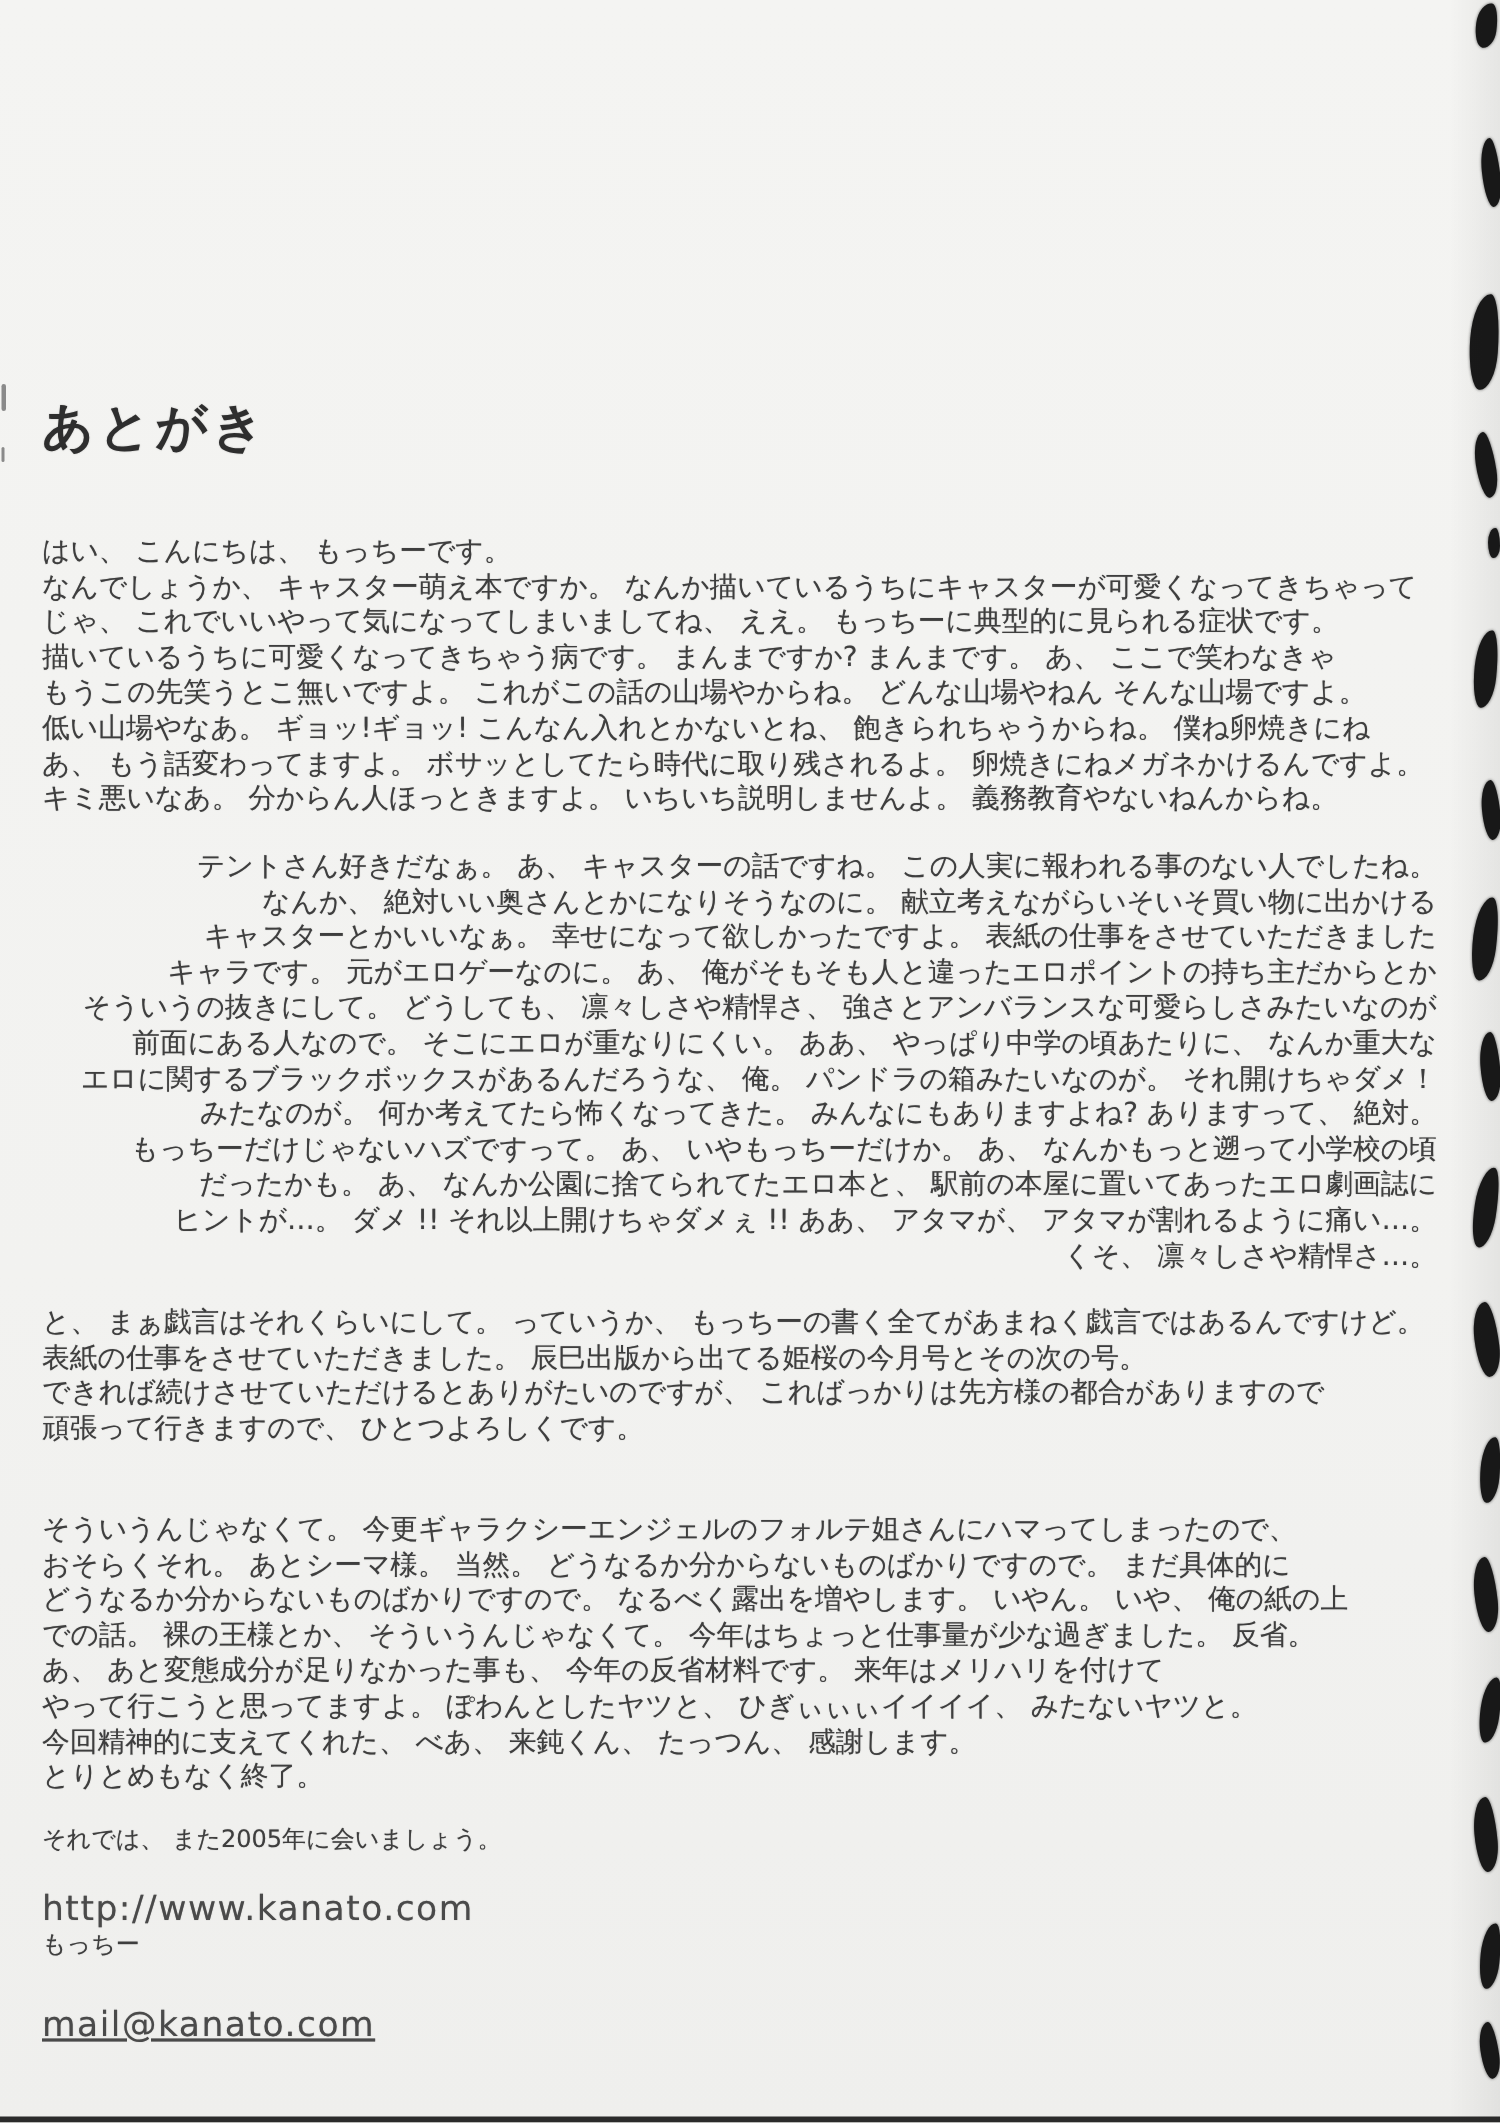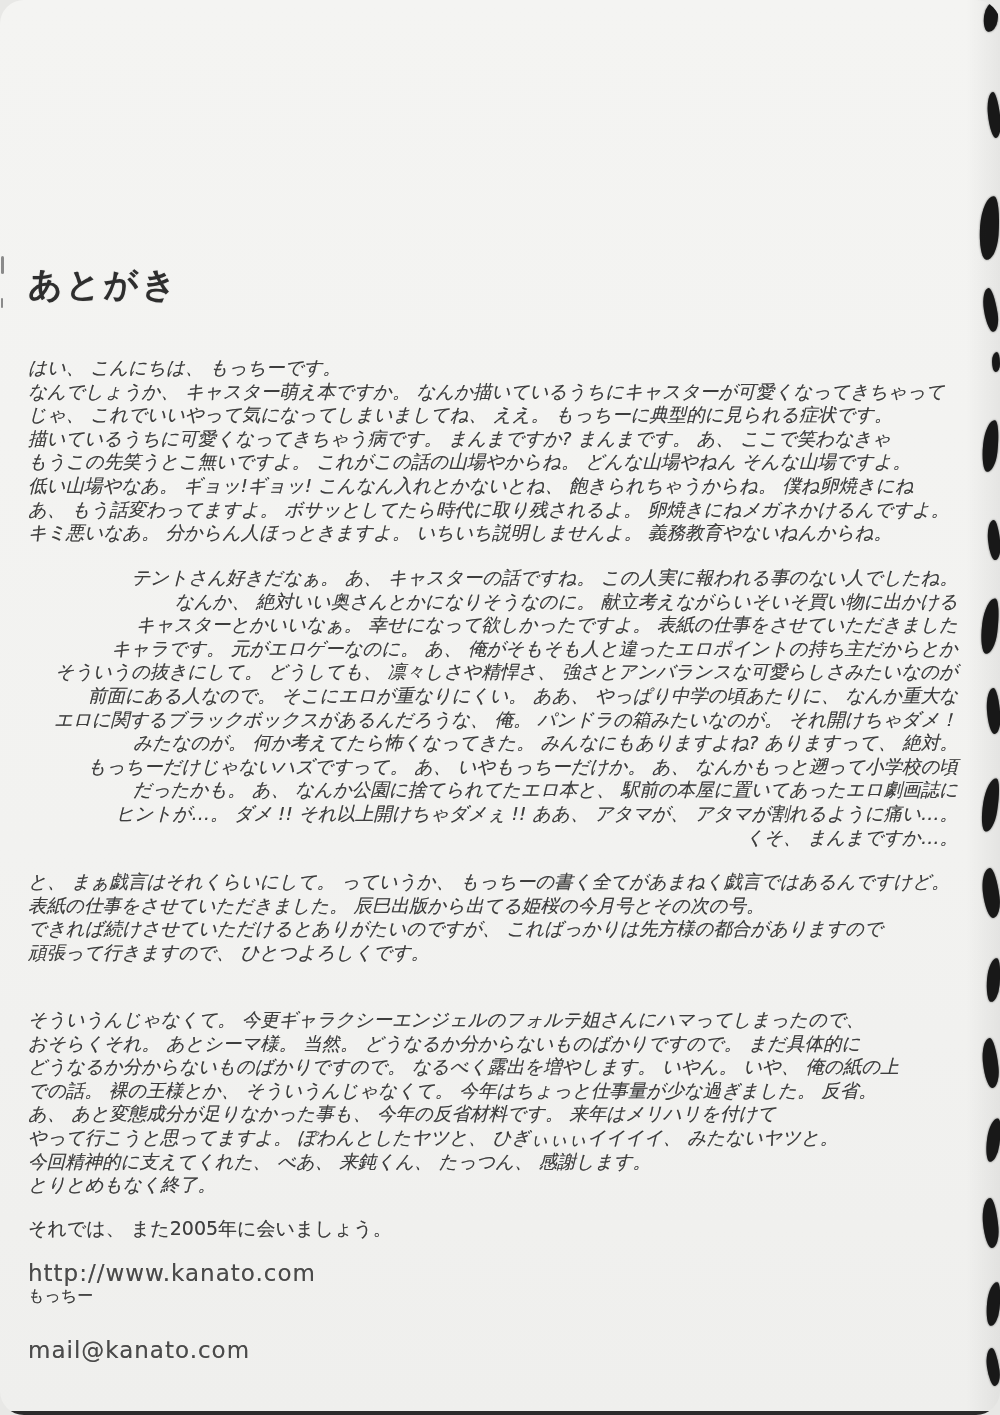--- a/index.html
+++ b/index.html
@@ -6,49 +6,48 @@
   body{
     width:1000px;height:1415px;
     font-family:"DejaVu Sans",sans-serif;
     background:#e8e8e6;
   }
   .page{
     position:relative;
     width:1000px;height:1415px;
     background:linear-gradient(180deg,#f4f4f2 0%,#f2f2f0 60%,#efefed 100%);
     overflow:hidden;
-    border-radius:24px;
   }
   
   .page::after{
     content:"";position:absolute;top:0;right:0;width:34px;height:100%;
     background:linear-gradient(90deg,rgba(0,0,0,0) 0%,rgba(0,0,0,0.06) 100%);
     pointer-events:none;
   }
   .title{
     position:absolute;left:28px;top:262px;
     font-size:34px;font-weight:600;color:#2e2e2e;
     letter-spacing:3px;margin:0;
     text-shadow:0 0 1px rgba(46,46,46,.35);
   }
-  .para{position:absolute;left:28px;width:930px;font-style:italic;}
+  .para{position:absolute;left:28px;width:930px;}
   .para .line,.closing,.signature,.url{
     white-space:pre;color:#3e3e3e;
     text-shadow:0 0 .6px rgba(62,62,62,.5);
   }
   .para .line{font-size:18.5px;line-height:23.6px;}
   .p1{top:356px;}
   .p2{top:566px;text-align:right;}
   .p3{top:870px;}
   .p4{top:1008px;}
-  .closing{position:absolute;left:28px;top:1216px;font-size:19px;}
+  .closing{position:absolute;left:28px;top:1216px;font-size:16px;}
   .signature{position:absolute;left:28px;top:1286px;font-size:16px;}
   .url{position:absolute;left:28px;font-size:23px;color:#4a4a4a;letter-spacing:1px;}
   .url1{top:1260px;}
-  .url2{top:1337px;}
+  .url2{top:1337px;text-decoration:underline;}
   
   .edge{position:absolute;top:0;right:0;width:40px;height:100%;pointer-events:none;}
   .blob{
     position:absolute;background:#191919;
     border-radius:62% 38% 55% 45% / 48% 60% 40% 52%;
     box-shadow:0 0 2px rgba(20,20,20,.7);
   }
   .lmark{position:absolute;background:#8a8a8a;border-radius:2px;}
   .bottomline{
     position:absolute;left:0;bottom:0;width:1000px;height:4px;
@@ -78,21 +77,21 @@
     <div class="line">なんか、 絶対いい奥さんとかになりそうなのに。 献立考えながらいそいそ買い物に出かける</div>
     <div class="line">キャスターとかいいなぁ。 幸せになって欲しかったですよ。 表紙の仕事をさせていただきました</div>
     <div class="line">キャラです。 元がエロゲーなのに。 あ、 俺がそもそも人と違ったエロポイントの持ち主だからとか</div>
     <div class="line">そういうの抜きにして。 どうしても、 凛々しさや精悍さ、 強さとアンバランスな可愛らしさみたいなのが</div>
     <div class="line">前面にある人なので。 そこにエロが重なりにくい。 ああ、 やっぱり中学の頃あたりに、 なんか重大な</div>
     <div class="line">エロに関するブラックボックスがあるんだろうな、 俺。 パンドラの箱みたいなのが。 それ開けちゃダメ！</div>
     <div class="line">みたなのが。 何か考えてたら怖くなってきた。 みんなにもありますよね? ありますって、 絶対。</div>
     <div class="line">もっちーだけじゃないハズですって。 あ、 いやもっちーだけか。 あ、 なんかもっと遡って小学校の頃</div>
     <div class="line">だったかも。 あ、 なんか公園に捨てられてたエロ本と、 駅前の本屋に置いてあったエロ劇画誌に</div>
     <div class="line">ヒントが…。 ダメ !! それ以上開けちゃダメぇ !! ああ、 アタマが、 アタマが割れるように痛い…。</div>
-    <div class="line">くそ、 まんまですか…。</div>
+    <div class="line">くそ、 凛々しさや精悍さ…。</div>
   </div>
 
   <div class="para p3">
     <div class="line">と、 まぁ戯言はそれくらいにして。 っていうか、 もっちーの書く全てがあまねく戯言ではあるんですけど。</div>
     <div class="line">表紙の仕事をさせていただきました。 辰巳出版から出てる姫桜の今月号とその次の号。</div>
     <div class="line">できれば続けさせていただけるとありがたいのですが、 こればっかりは先方様の都合がありますので</div>
     <div class="line">頑張って行きますので、 ひとつよろしくです。</div>
   </div>
 
   <div class="para p4">

